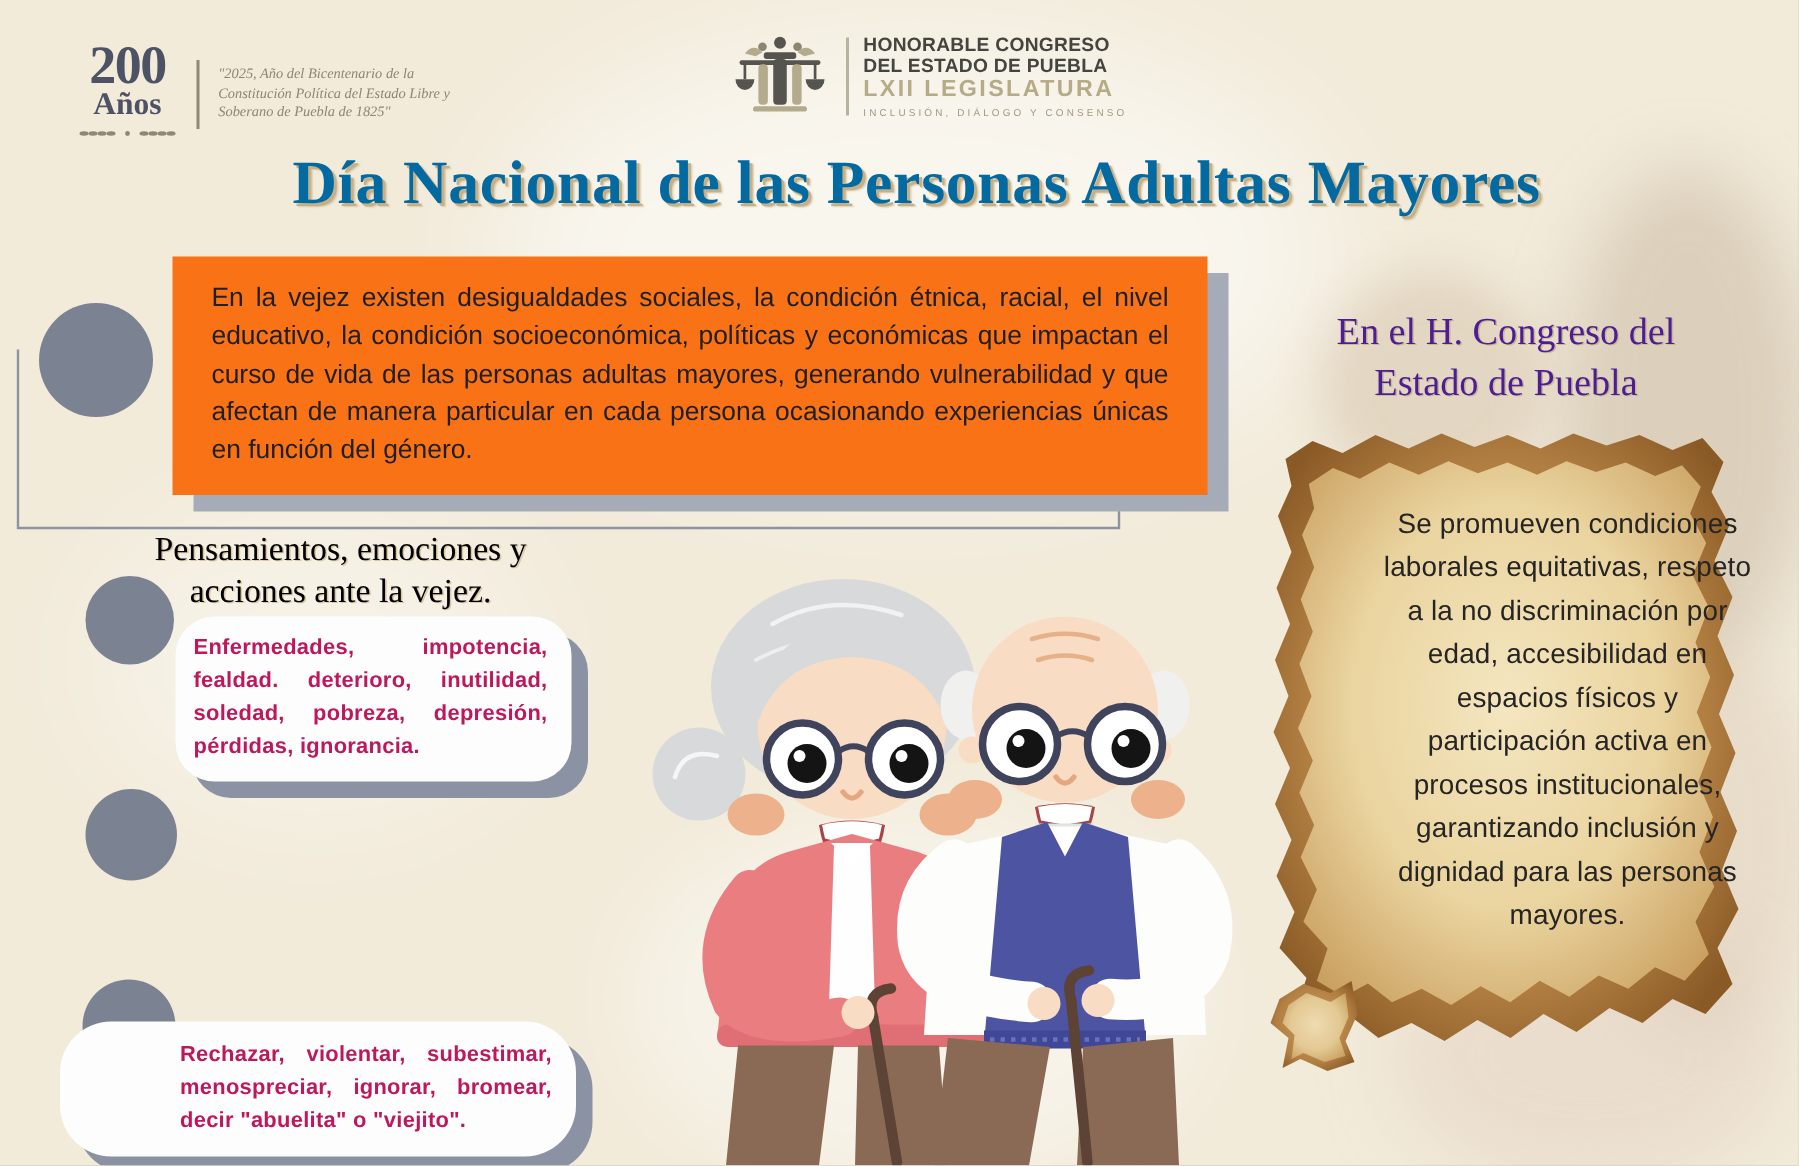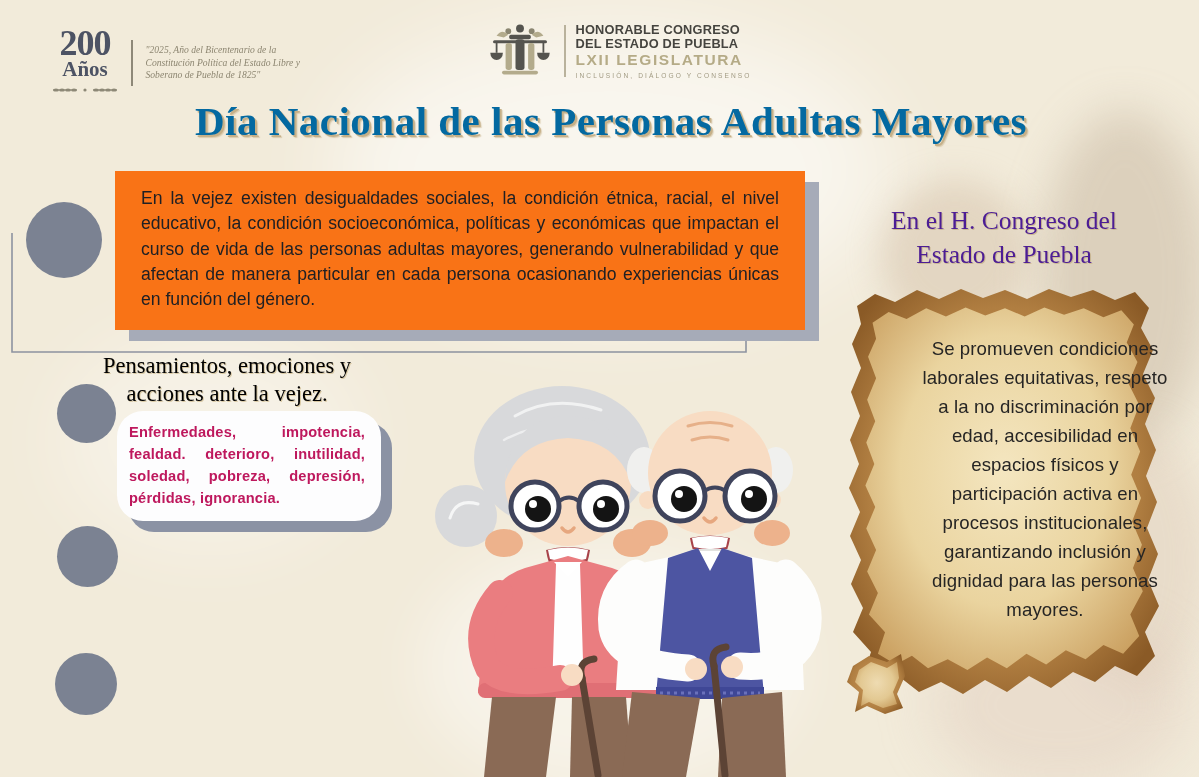--- a/index.html
+++ b/index.html
@@ -170,20 +170,21 @@
   <div class="intro-card">En la vejez existen desigualdades sociales, la condición étnica, racial, el nivel educativo, la condición socioeconómica, políticas y económicas que impactan el curso de vida de las personas adultas mayores, generando vulnerabilidad y que afectan de manera particular en cada persona ocasionando experiencias únicas en función del género.</div>
 
   <div class="left-heading">Pensamientos, emociones y acciones ante la vejez.</div>
 
   <div class="bullet-circle circle-i1"></div>
   <div class="item-card item-1">Enfermedades, impotencia, fealdad. deterioro, inutilidad, soledad, pobreza, depresión, pérdidas, ignorancia.</div>
 
   <div class="bullet-circle circle-i2"></div>
 
   <div class="bullet-circle circle-i3"></div>
+  <div class="item-card item-3">Rechazar, violentar, subestimar, menospreciar, ignorar, bromear, decir "abuelita" o "viejito".</div>
 
   <div class="right-heading">En el H. Congreso del Estado de Puebla</div>
 
   <svg class="parchment-wrap" viewBox="0 0 320 436">
     <defs>
       <radialGradient id="pgOuter" cx="50%" cy="48%" r="62%">
         <stop offset="0%" stop-color="#cf9f60"></stop>
         <stop offset="70%" stop-color="#b07e41"></stop>
         <stop offset="100%" stop-color="#8a5a26"></stop>
       </radialGradient>

